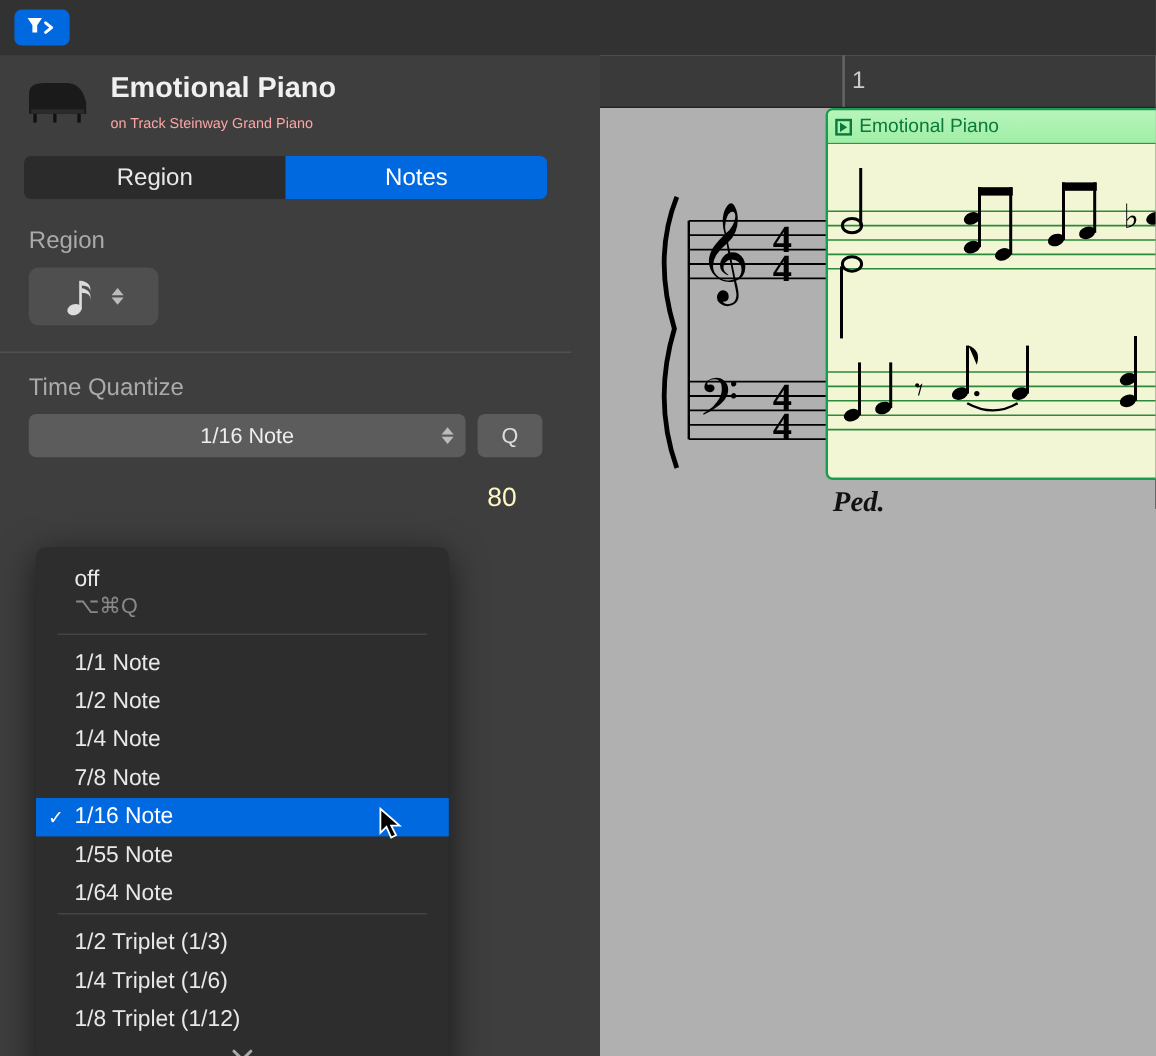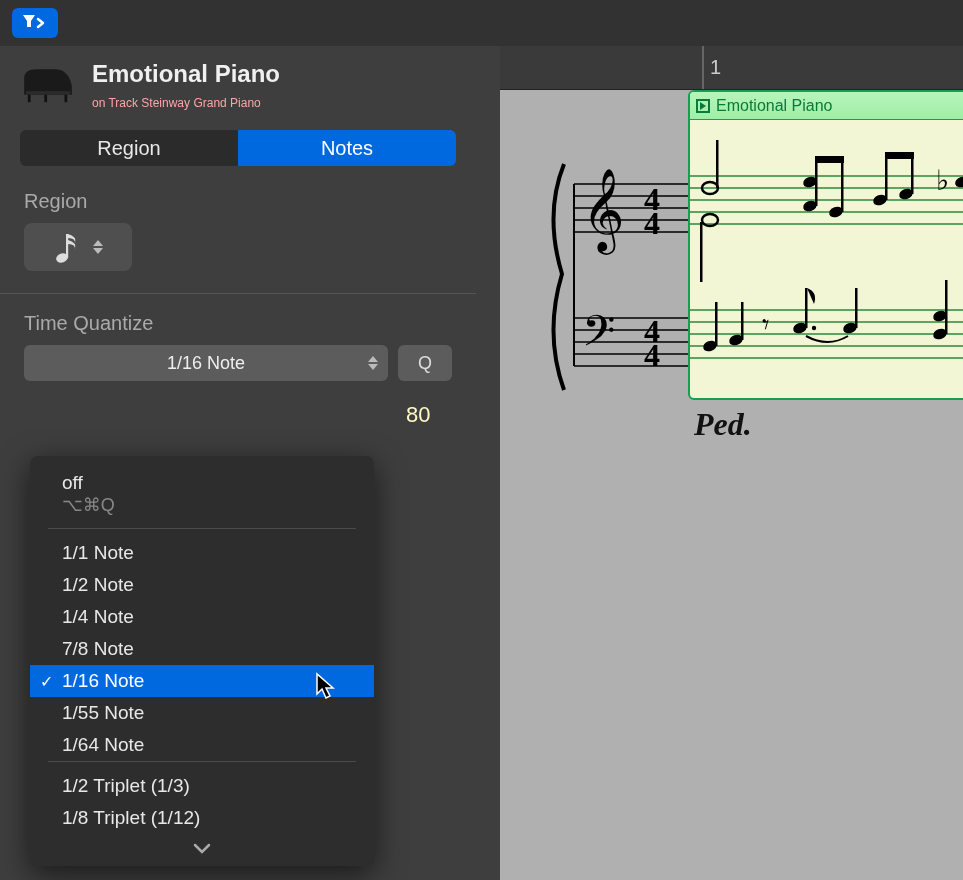--- a/index.html
+++ b/index.html
@@ -171,21 +171,21 @@
   .region-play-icon {
     width:14px; height:14px; border:2px solid #0a7a3a;
     display:flex; align-items:center; justify-content:center;
   }
   .region-play-tri {
     width:0;height:0;border-top:4px solid transparent;border-bottom:4px solid transparent;border-left:6px solid #0a7a3a;
   }
   .ped-text {
     position:absolute; left:194px; top:360px;
     font-family: Georgia, 'Times New Roman', serif;
-    font-style: italic; font-weight:bold; font-size:32px; color:#111;
+    font-style: italic; font-weight:bold; font-size:24px; color:#111;
   }
   
   .brace-area {
     position:absolute; left:34px; top:108px;
   }
 </style>
 </head>
 <body>
 
 <div class="top-bar">
@@ -262,20 +262,21 @@
           <div class="dd-item"><span>1/2 Note</span></div>
           <div class="dd-item"><span>1/4 Note</span></div>
           <div class="dd-item"><span>7/8 Note</span></div>
           <div class="dd-item selected"><span class="dd-check">✓</span><span>1/16 Note</span></div>
           <div class="dd-item"><span>1/55 Note</span></div>
           <div class="dd-item"><span>1/64 Note</span></div>
         </div>
       <div class="dd-sep"></div>
       <div id="dd-g2">
           <div class="dd-item">1/2 Triplet (1/3)</div>
+          <div class="dd-item">1/4 Triplet (1/6)</div>
           <div class="dd-item">1/8 Triplet (1/12)</div>
         </div>
       <div class="dd-more">
         <svg width="18" height="12" viewBox="0 0 18 12">
           <path d="M2 2 L9 9 L16 2" stroke="#aaa" stroke-width="2.5" fill="none" stroke-linecap="round"></path>
         </svg>
       </div>
     </div>
 
     <svg class="cursor-arrow" width="26" height="30" viewBox="0 0 26 30">

